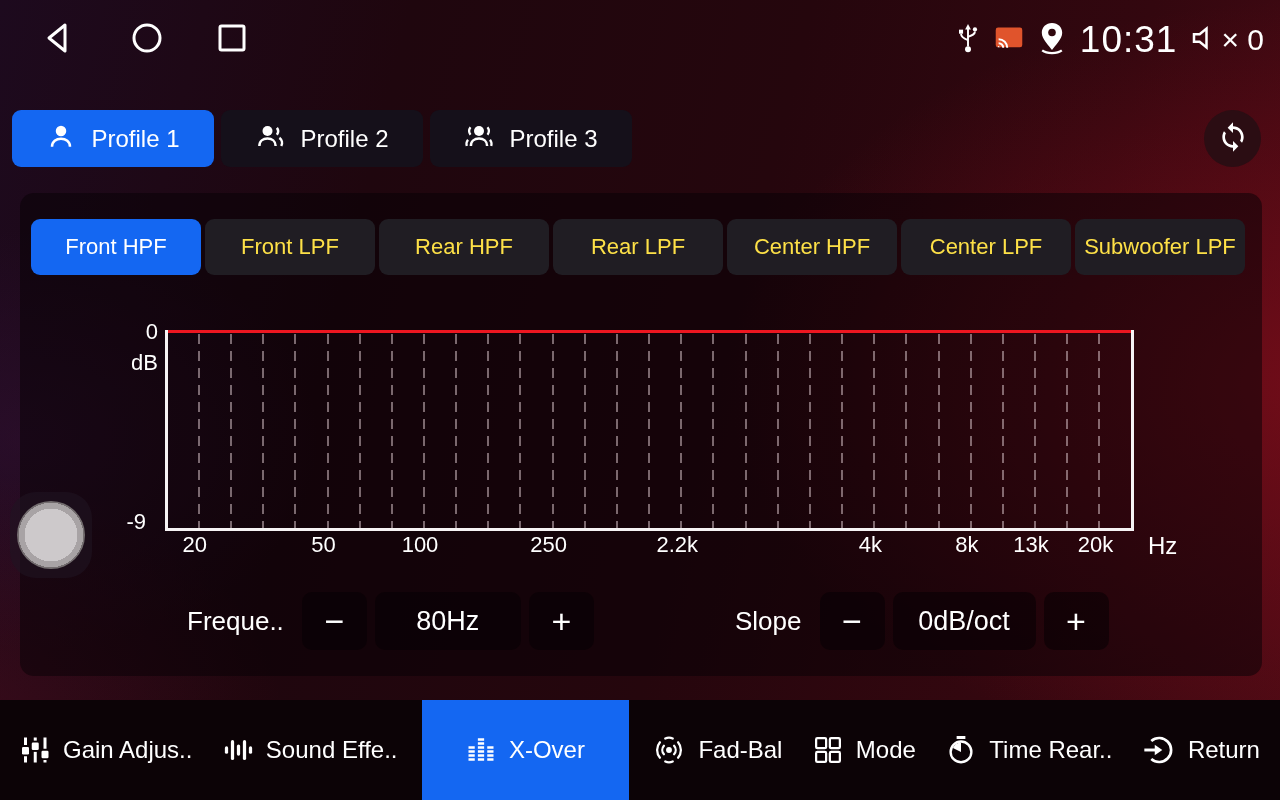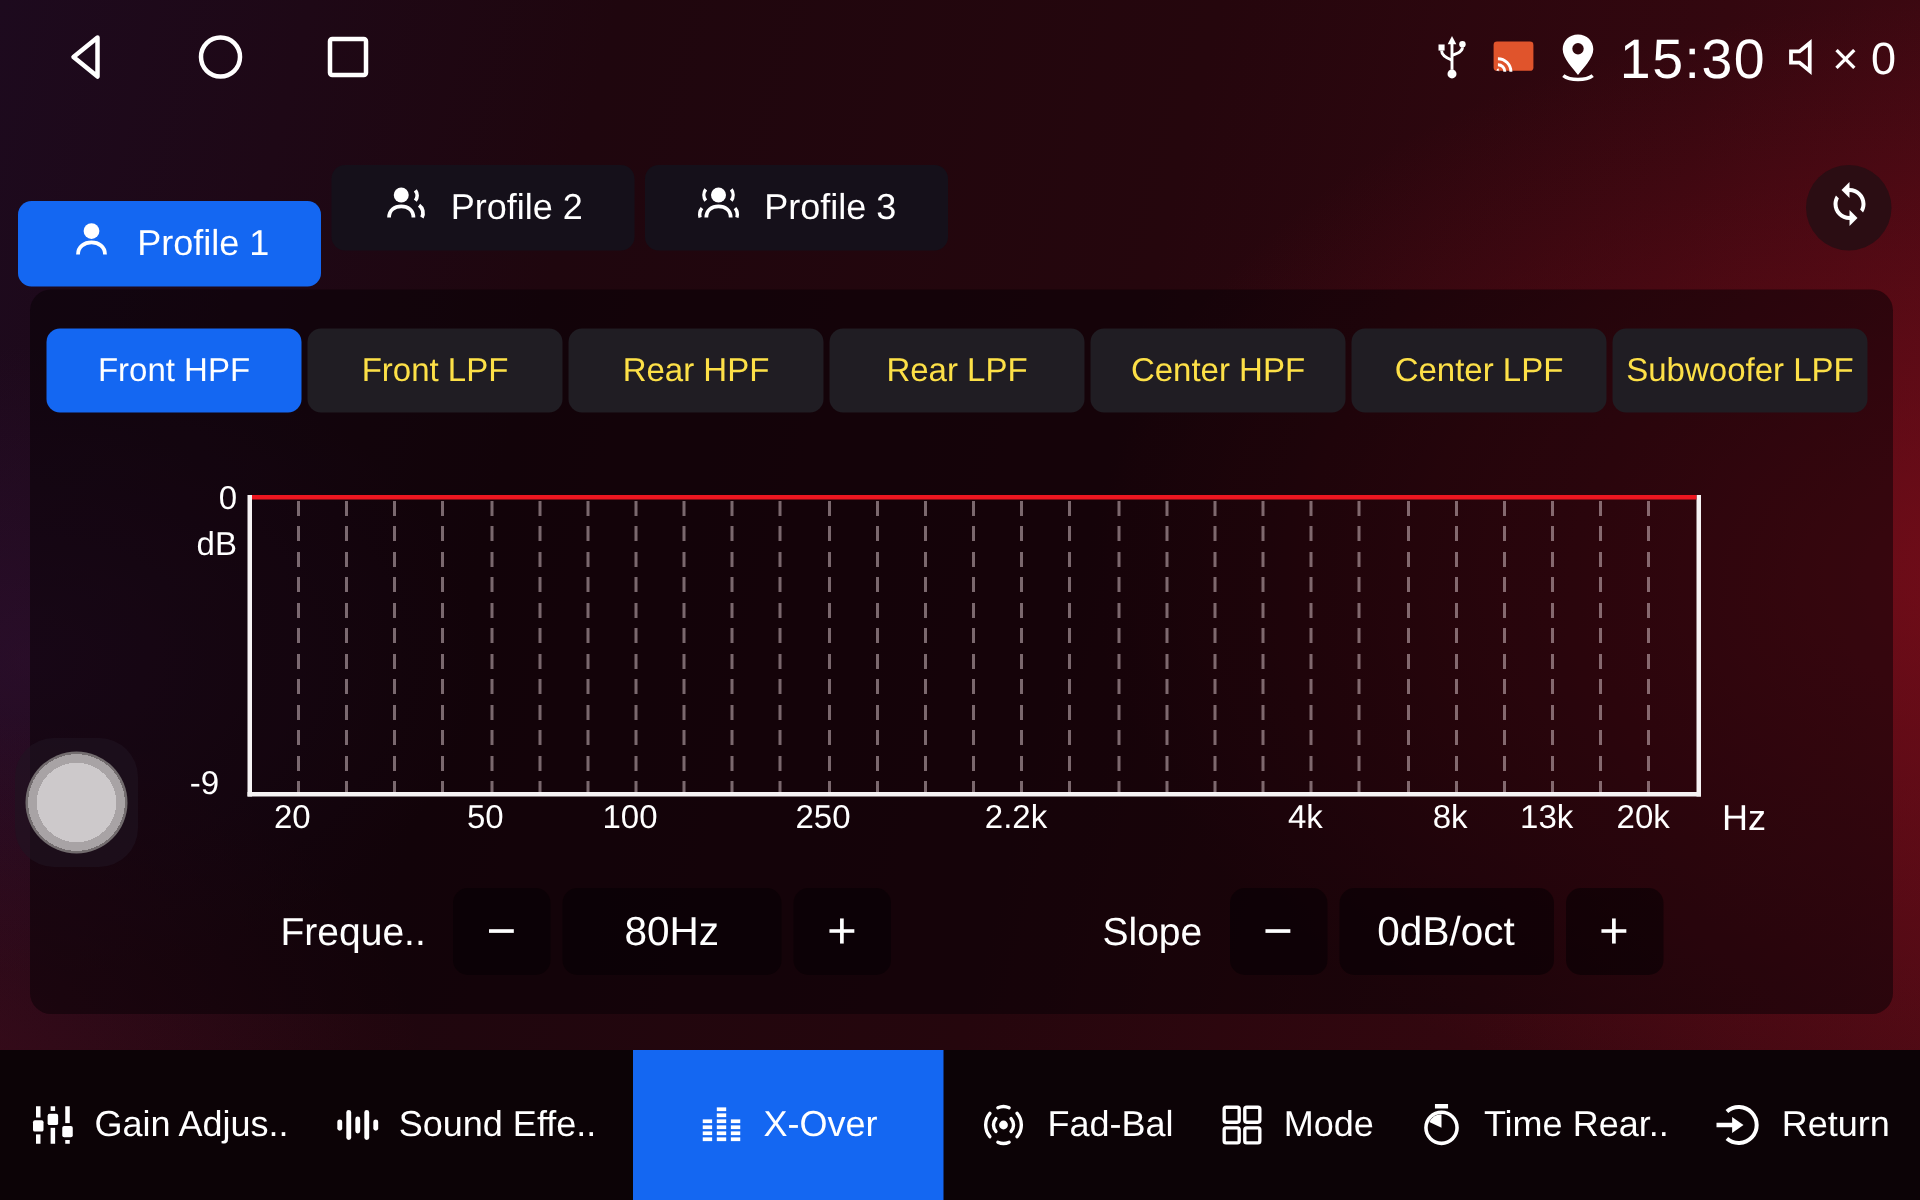--- a/index.html
+++ b/index.html
@@ -15,21 +15,21 @@
   
   .status-left{position:absolute;left:42px;top:20px;display:flex;gap:52px;align-items:center;}
   .status-left svg{display:block;}
   .status-right{position:absolute;right:16px;top:12px;height:56px;display:flex;align-items:center;gap:12px;}
   .clock{font-size:37px;font-weight:400;letter-spacing:1px;}
   .vol-wrap{display:flex;align-items:center;gap:2px;}
   .vol-text{font-size:30px;}
   
   .profiles{position:absolute;left:12px;top:110px;display:flex;gap:7px;}
   .profile-btn{width:202px;height:57px;border-radius:9px;display:flex;align-items:center;justify-content:center;gap:15px;font-size:24px;background:#15101a;cursor:pointer;}
-  .profile-btn.active{background:#1467f2;margin-top:24px;}
+  .profile-btn.active{background:#1467f2;}
   .refresh-btn{position:absolute;right:19px;top:110px;width:57px;height:57px;border-radius:50%;background:#2b0d13;display:flex;align-items:center;justify-content:center;cursor:pointer;}
   
   .panel{position:absolute;left:20px;top:193px;width:1242px;height:483px;border-radius:14px;background:rgba(8,1,5,.52);}
   .filter-tabs{position:absolute;left:11px;top:26px;display:flex;gap:4px;}
   .ftab{width:170px;height:56px;border-radius:9px;display:flex;align-items:center;justify-content:center;font-size:22px;background:#201d23;color:#fde047;cursor:pointer;}
   .ftab.active{background:#1467f2;color:#fff;}
   
   .plot{position:absolute;left:145px;top:137px;width:963px;height:198px;
     border-left:3px solid #f6f3f4;border-right:3px solid #f6f3f4;border-bottom:3px solid #f6f3f4;}
   .series-line{position:absolute;left:0;right:0;top:0;height:3px;background:#ed1620;}
@@ -108,21 +108,21 @@
         </g>
       </svg>
     </span>
     <span>
       <svg width="32" height="34" viewBox="0 0 24 26">
         <path d="M12 1.5 C7.4 1.5 4.2 4.8 4.2 9 c0 4.9 5.4 9.6 7.8 13.2 2.4-3.6 7.8-8.3 7.8-13.2 0-4.2-3.2-7.5-7.8-7.5 z" fill="#fff"></path>
         <circle cx="12" cy="8.8" r="2.9" fill="#30070d"></circle>
         <path d="M4.5 22.5 a9 4.5 0 0 0 15 0" fill="none" stroke="#fff" stroke-width="1.8"></path>
       </svg>
     </span>
-    <span class="clock">15:30</span>
+    <span class="clock">10:31</span>
     <span class="vol-wrap">
       <span>
         <svg width="30" height="30" viewBox="0 0 24 24">
             <path d="M4 9 h4.5 l5.5 -4.5 v15 l-5.5 -4.5 H4 z" fill="none" stroke="#fff" stroke-width="2"></path>
           </svg>
       </span>
       <span class="vol-text">× 0</span>
     </span>
   </div>
 

